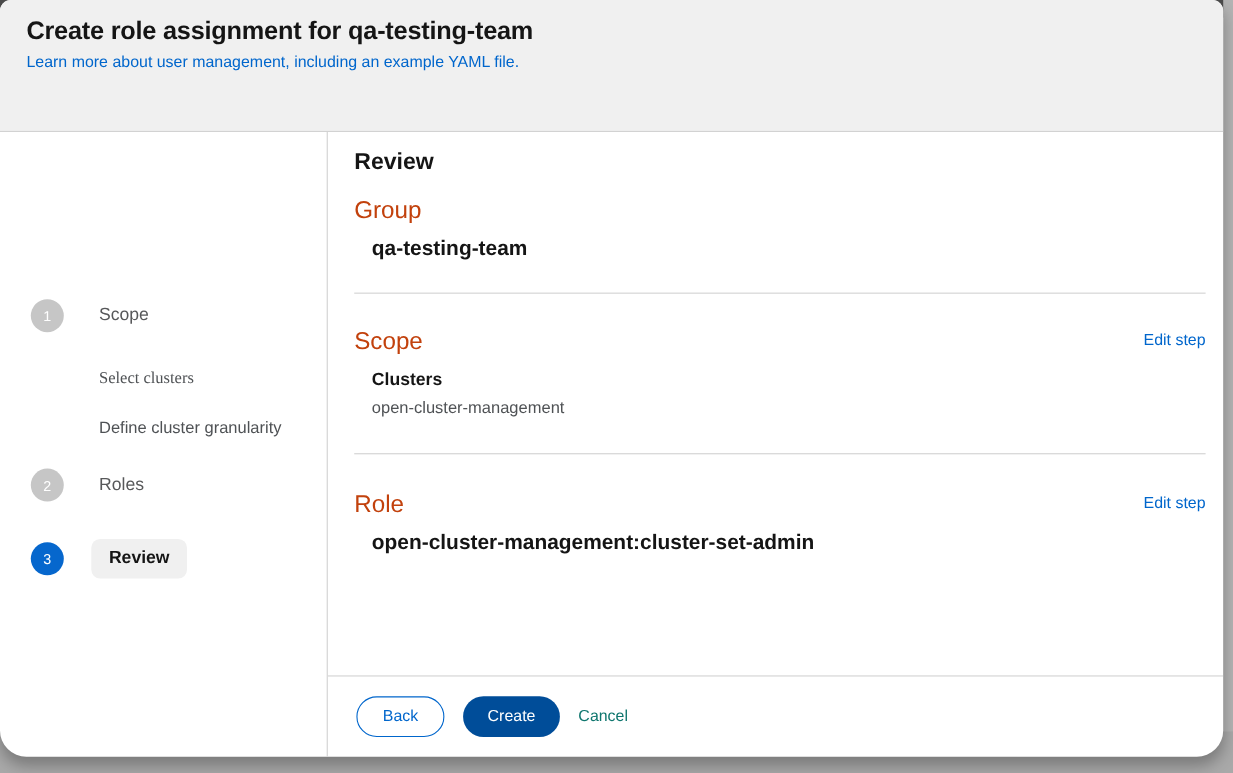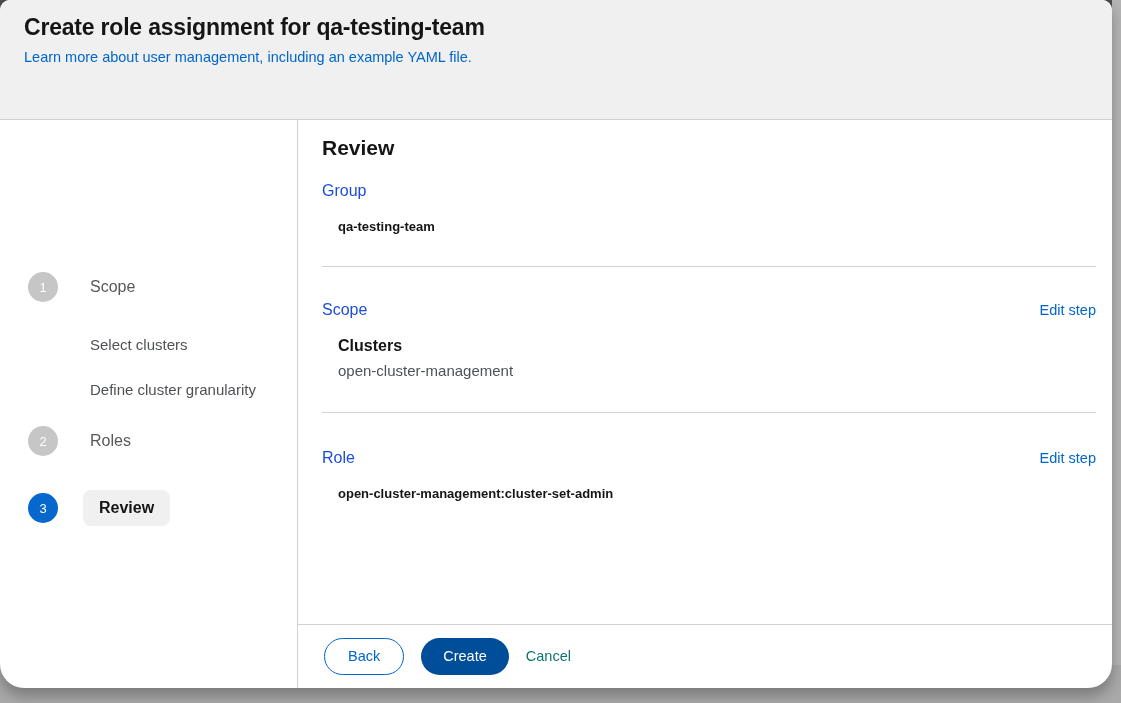--- a/index.html
+++ b/index.html
@@ -82,44 +82,44 @@
   }
   
   .wiz-content-col { flex: 1 1 auto; display: flex; flex-direction: column; min-width: 0; }
   .wiz-main {
     flex: 1 1 auto; padding: 16px 16px 0 24px; overflow: hidden;
   }
   .review-heading { font-size: 21px; font-weight: 600; color: #151515; line-height: 24px; }
   .section-title-row {
     display: flex; align-items: flex-start; justify-content: space-between;
   }
-  .section-title { font-size: 16px; font-weight: 400; color: #1d4ed8; line-height: 22px; }
+  .section-title { font-size: 22px; font-weight: 400; color: #c2410c; line-height: 22px; }
   .edit-link {
     font-size: 14.5px; color: #0066cc; 
     cursor: pointer; line-height: 20px; margin-top: 1px;
   }
   .item-label {
     margin: 16px 0 0 16px; font-size: 16px; font-weight: 700;
     color: #151515; line-height: 18px;
   }
   .item-value {
     margin: 7px 0 0 16px; font-size: 15px; color: #4f5255; line-height: 17px;
   }
   .item-value.strong {
-    font-weight: 700; color: #151515; font-size: 13px; margin-top: 16px; line-height: 18px;
+    font-weight: 700; color: #151515; font-size: 19px; margin-top: 16px; line-height: 18px;
   }
   .divider { border: none; border-top: 1px solid #d2d2d2; height: 0; }
   .m-group-title { margin-top: 20px; }
   .m-div1 { margin-top: 30px; }
   .m-scope-title { margin-top: 32px; }
   .m-div2 { margin-top: 33px; }
   .m-role-title { margin-top: 34px; }
   
   .wiz-footer {
-    flex: 0 0 auto; height: 64px;
+    flex: 0 0 auto; height: 74px;
     border-top: 1px solid #d2d2d2;
     display: flex; align-items: center;
     padding-left: 26px;
     margin-top: 40px;
   }
   .btn {
     font-family: "Liberation Sans", sans-serif;
     font-size: 14.5px; line-height: 1;
     border-radius: 999px; cursor: pointer;
     height: 37px; display: inline-flex; align-items: center; justify-content: center;
@@ -152,21 +152,21 @@
 
   <div class="wiz-body">
 
     <nav class="wiz-nav">
 
       <div class="step-row" style="top:152px;">
         <span class="step-circle">1</span>
         <span class="step-label">Scope</span>
       </div>
 
-      <div class="substep-row" style="top:216px;">
+      <div class="substep-row" style="top:216px;font-family:Liberation Serif, serif;">
         <span>Select clusters</span>
       </div>
 
       <div class="substep-row" style="top:261px;">
         <span>Define cluster granularity</span>
       </div>
 
       <div class="step-row" style="top:306px;">
         <span class="step-circle">2</span>
         <span class="step-label">Roles</span>

